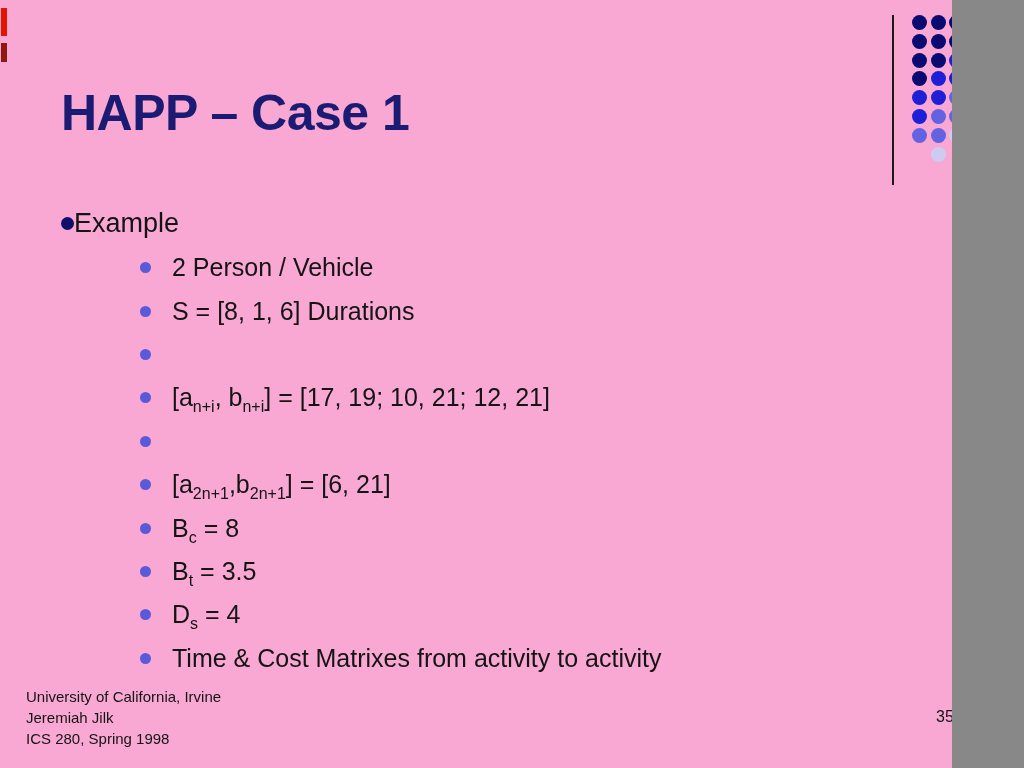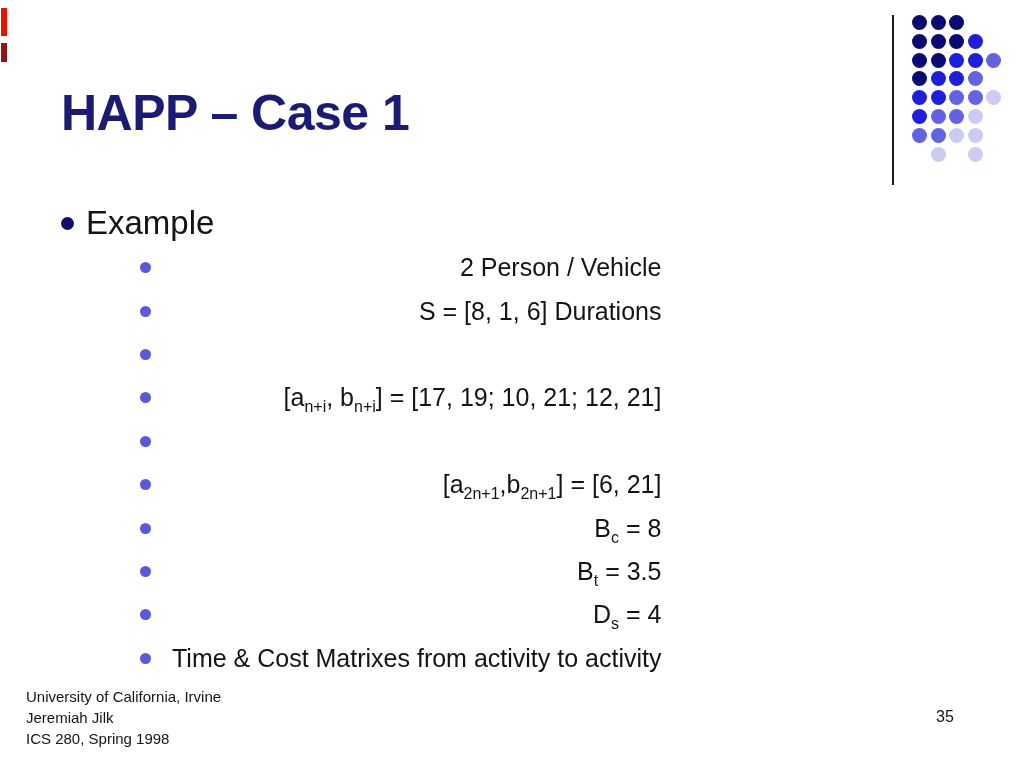--- a/index.html
+++ b/index.html
@@ -1,39 +1,39 @@
 <!DOCTYPE html>
 <html style="--title-color: #1b1b73; --text-color: #141414; --bullet-l1: #10106a; --bullet-l2: #5a5ad8; --line-color: #1a1a1a; --dot-navy: #0a0a72; --dot-blue: #1f1fd8; --dot-periwinkle: #6363e2; --dot-pale: #ccccf2; --artifact-red-bright: #e51400; --artifact-red-dark: #8f1811;"><head>
 <meta charset="utf-8">
 <style>
   html,body { margin:0; padding:0; background:#888; }
   .slide {
-    position:relative; width:1024px; height:768px; background:#ffffff;
+    position:relative; width:952px; height:768px; background:#f9a8d4;
     font-family:"Liberation Sans", sans-serif; overflow:hidden;
   }
   .slide-title {
     position:absolute; left:61px; top:84px;
     font-size:50px; font-weight:bold; color:var(--title-color);
     letter-spacing:-0.5px; white-space:nowrap;
   }
   
   .red-mark { position:absolute; left:1px; width:6px; }
   .red-mark.top { top:8px; height:28px; background:var(--artifact-red-bright); }
   .red-mark.bottom { top:43px; height:19px; background:var(--artifact-red-dark); }
   
   .deco-line { position:absolute; left:892px; top:15px; width:2px; height:170px; background:var(--line-color); }
   .deco-dots { position:absolute; left:912px; top:15px; width:112px; height:170px; }
   .deco-dot { position:absolute; width:15px; height:15px; border-radius:50%; }
   
   .l1-row { position:absolute; left:61px; top:200px; height:46px; display:flex; align-items:center; }
   .l1-bullet { width:13px; height:13px; border-radius:50%; background:var(--bullet-l1); flex:none; }
-  .l1-text { margin-left:12px; font-size:33px; color:var(--text-color); white-space:nowrap; }
+  .l1-text { margin-left:0; font-size:27px; color:var(--text-color); white-space:nowrap; }
   
   .sub-list { position:absolute; left:140px; top:246px; }
-  .sub-item { height:43.4px; display:flex; align-items:center;justify-content:space-between; }
+  .sub-item { height:43.4px; display:flex; align-items:center; }
   .sub-bullet { width:11px; height:11px; border-radius:50%; background:var(--bullet-l2); flex:none; margin-right:21px; }
   .sub-text { font-size:25px; color:var(--text-color); white-space:nowrap; }
   .sub-text sub { font-size:0.64em; line-height:0; }
   
   .footer { position:absolute; left:26px; top:686px; font-size:15px; line-height:21px; color:var(--text-color); }
   .page-number { position:absolute; left:936px; top:708px; font-size:16px; color:var(--text-color); }
 </style>
 </head>
 <body>
 

